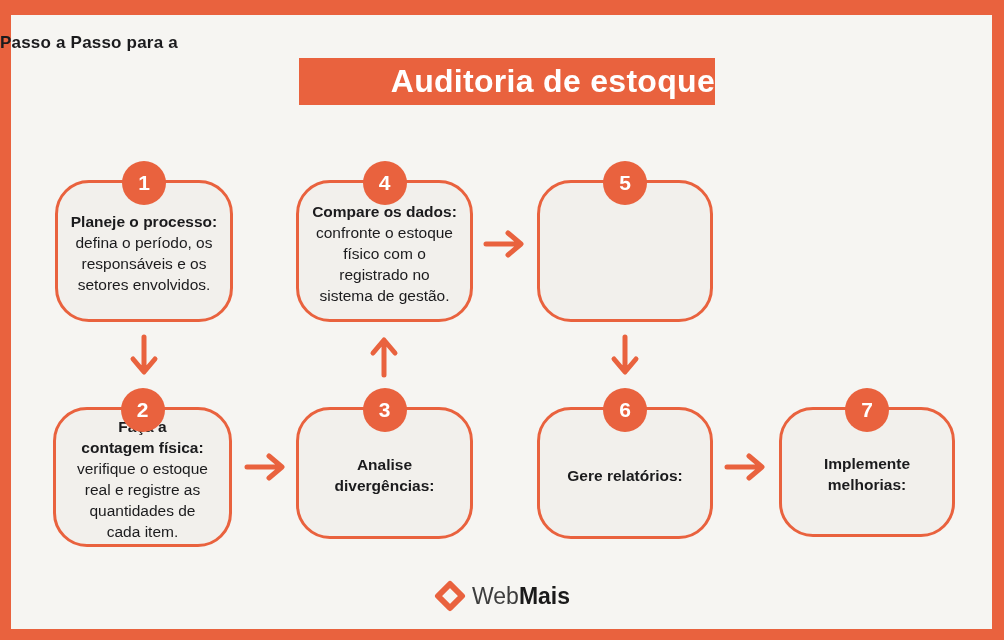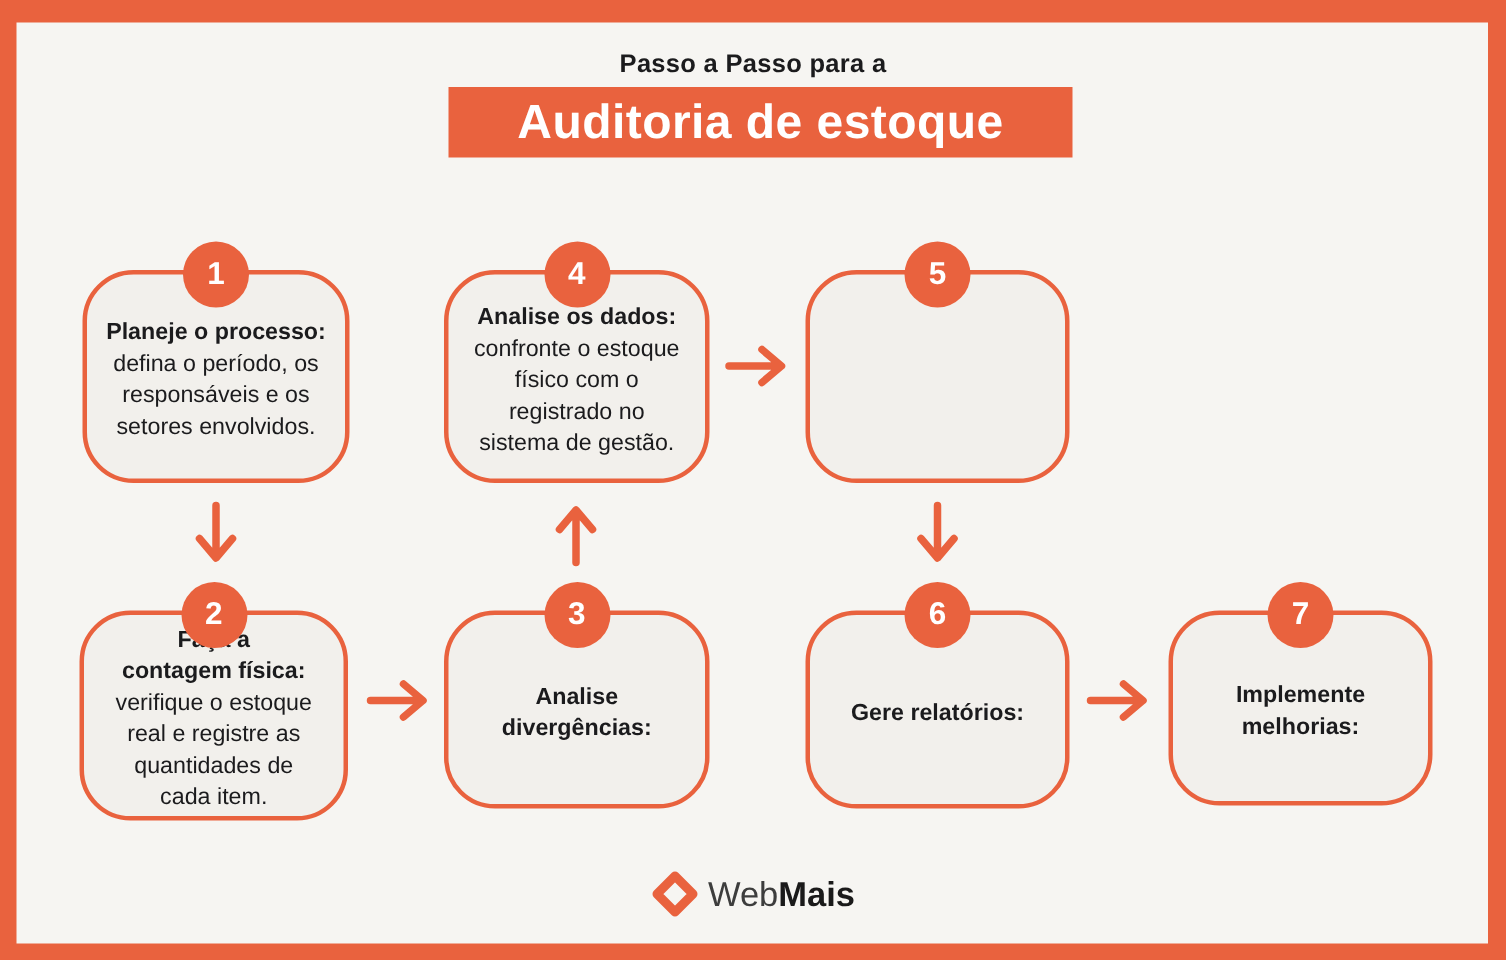--- a/index.html
+++ b/index.html
@@ -12,36 +12,35 @@
     overflow: hidden;
   }
   .inner-bg {
     position: absolute;
     left: 11px; top: 15px; right: 12px; bottom: 11px;
     background: #F6F5F2;
   }
   .subtitle {
     position: absolute;
     left: 0; right: 0; top: 33px;
-    text-align: center;
     font-weight: bold;
     font-size: 17px;
     letter-spacing: 0.2px;
     color: #1B1B1D;
   }
   .title-bar {
     position: absolute;
     left: 299px; top: 58px;
     width: 416px; height: 47px;
     background: #E9623E;
     color: #FFFFFF;
     font-weight: bold;
     font-size: 32px;
     letter-spacing: 0.3px;
-    text-align: center;
+    text-align: right;
     line-height: 47px;
   }
   .card {
     position: absolute;
     box-sizing: border-box;
     background: #F2F0EC;
     border: 3px solid #E9623E;
     border-radius: 34px;
     display: flex;
     align-items: center;
@@ -115,21 +114,21 @@
       <div class="card-heading">Planeje o processo:</div>
       <div class="card-body">defina o período, os
 responsáveis e os
 setores envolvidos.</div>
     </div>
   </div>
 
   <div class="card pos-4">
     <div class="badge">4</div>
     <div>
-      <div class="card-heading">Analise os dados:</div>
+      <div class="card-heading">Compare os dados:</div>
       <div class="card-body">confronte o estoque
 físico com o
 registrado no
 sistema de gestão.</div>
     </div>
   </div>
 
   <div class="card pos-5">
     <div class="badge">5</div>
   </div>

